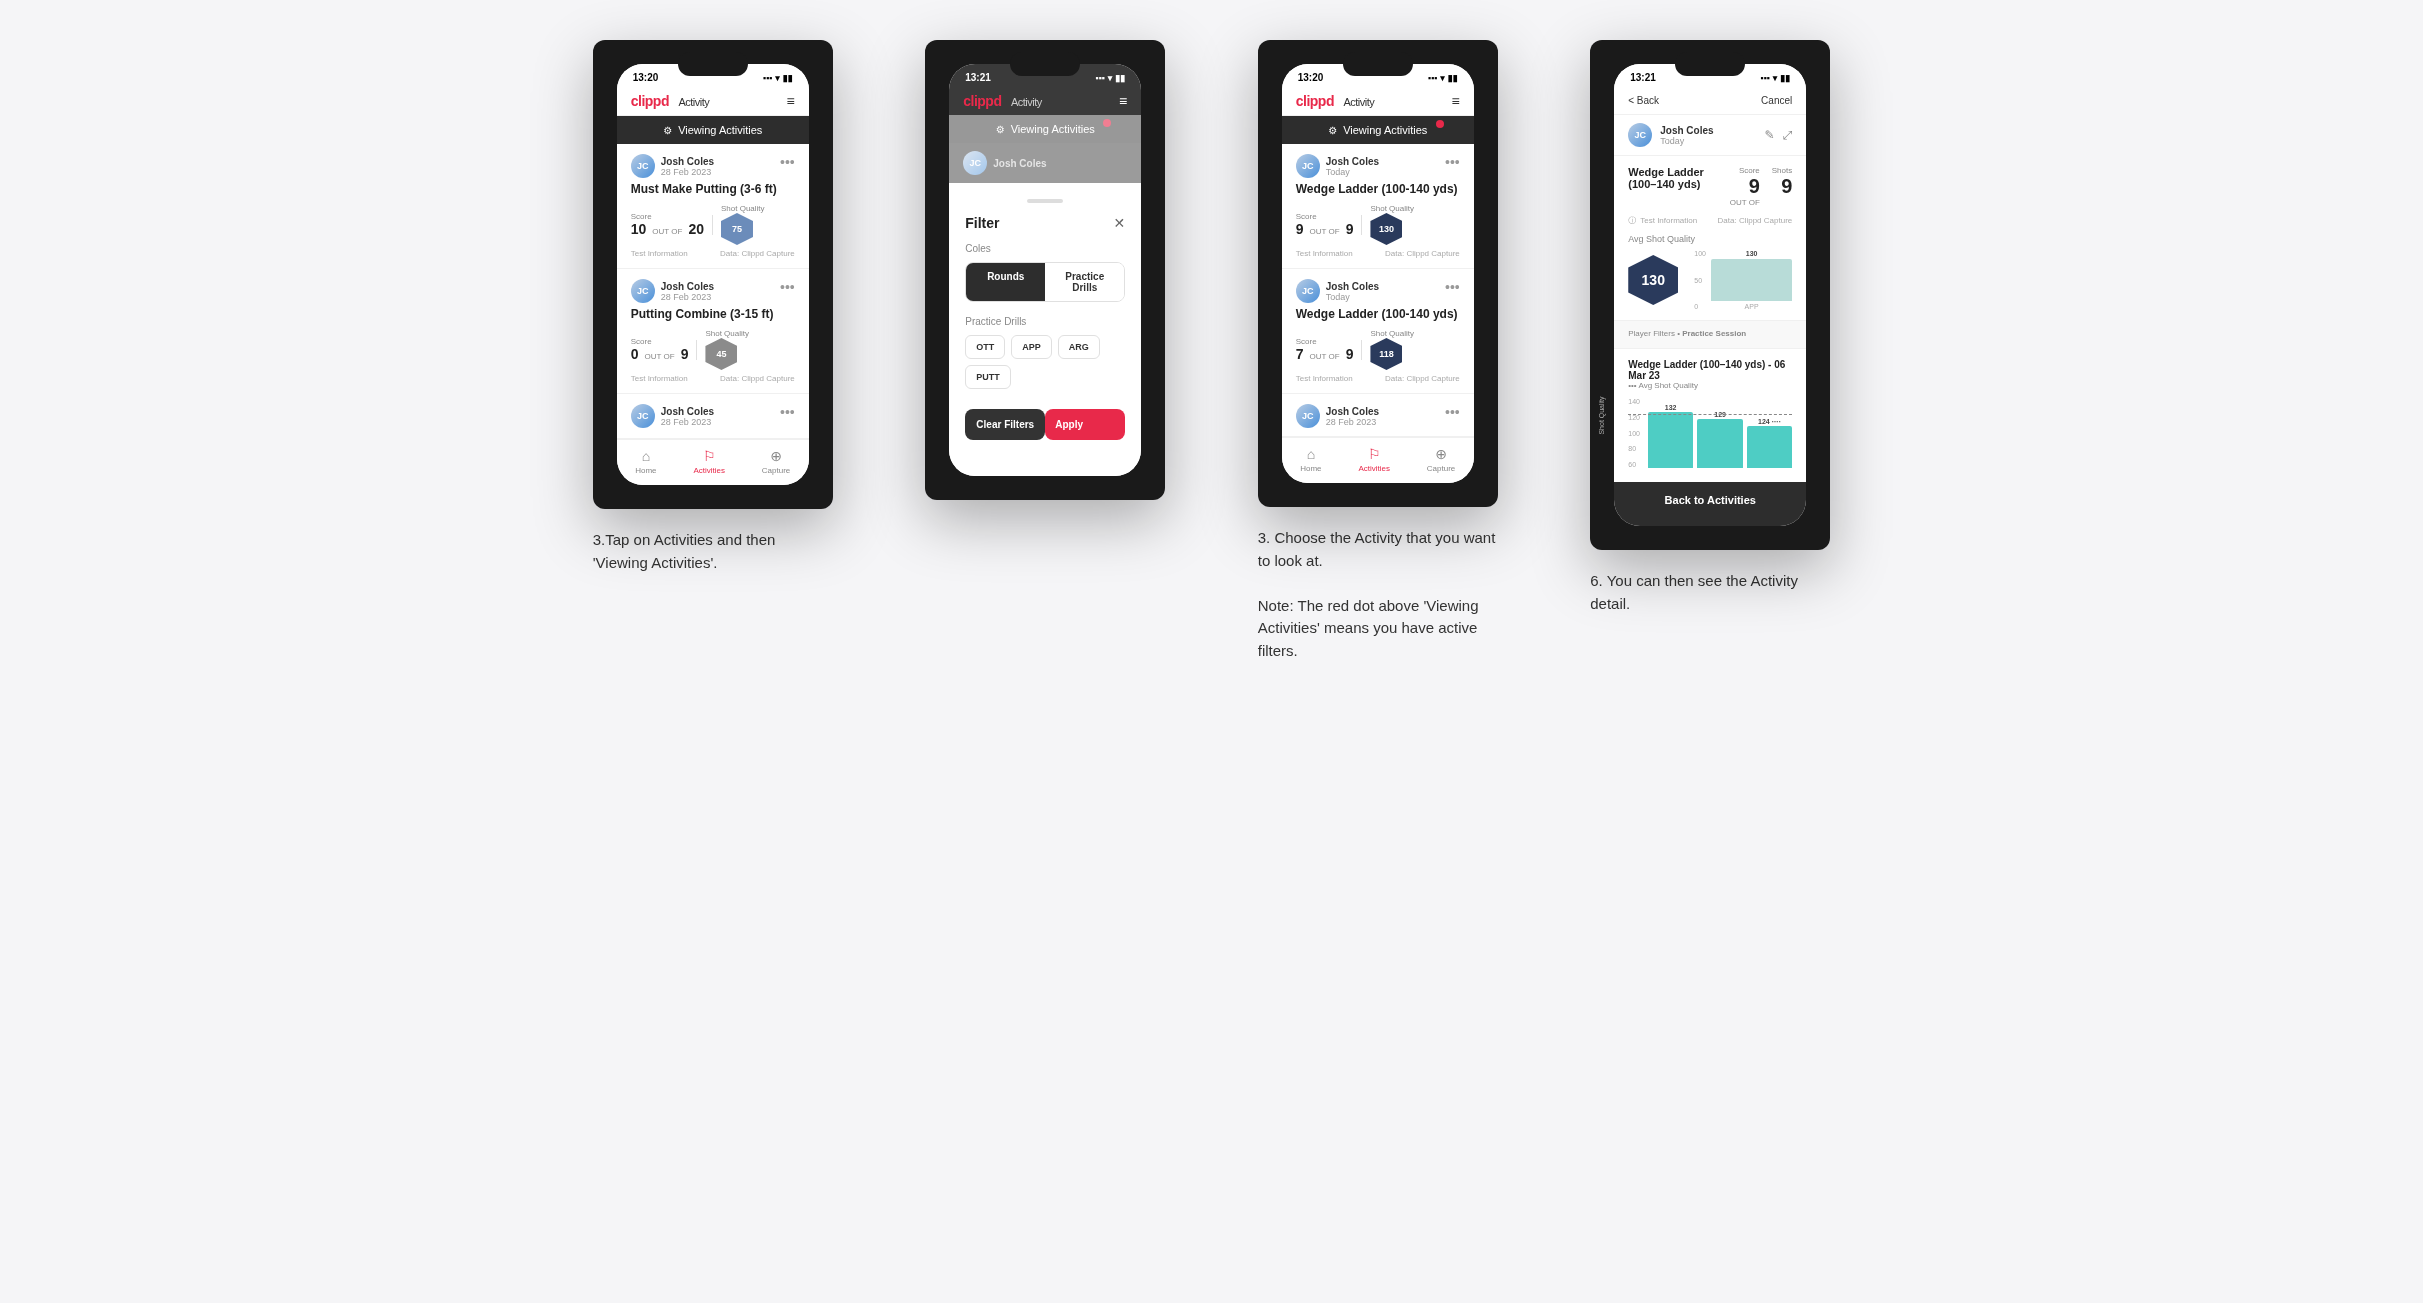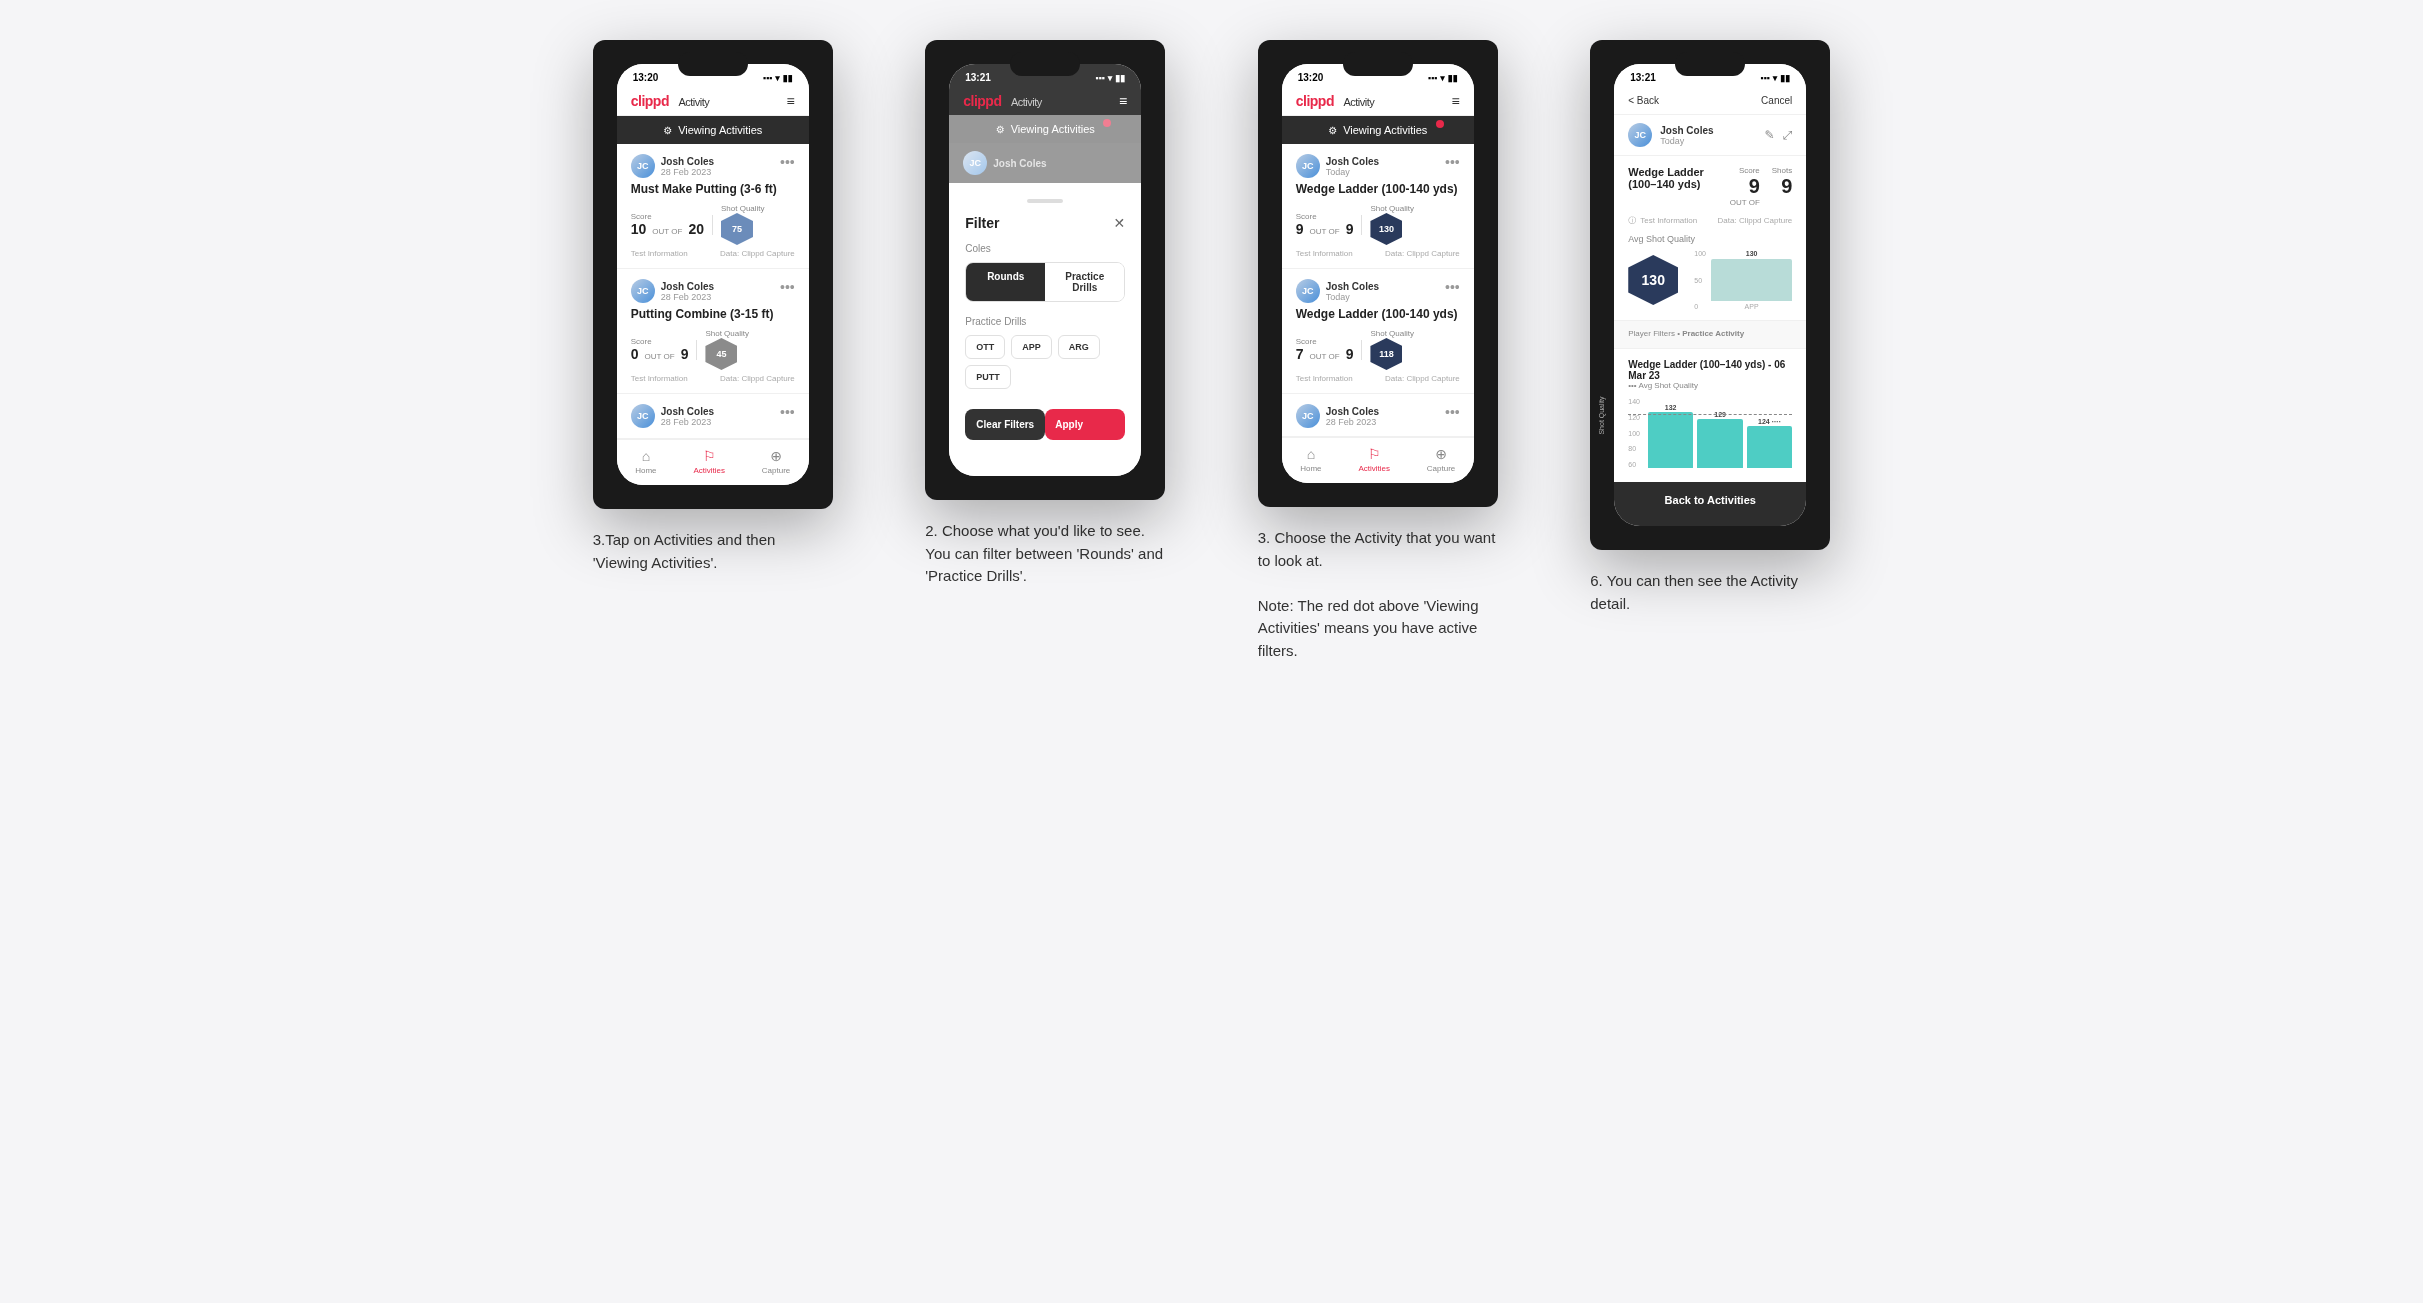--- a/index.html
+++ b/index.html
@@ -564,21 +564,20 @@
           </div>
           <div class="modal-actions">
             <div class="btn-clear">Clear Filters</div>
             <div class="btn-apply">Apply</div>
           </div>
         </div>
 
         <div style="background:#fff; height:20px;"></div>
       </div>
     </div>
-    <div class="step-description">2. Choose what you'd like to see. You can filter between 'Rounds' and 'Practice Drills'.</div>
   </div>
 
   <div class="step-column">
     <div class="phone">
       <div class="phone-notch"></div>
       <div class="phone-screen">
         <div class="status-bar">
           <span>13:20</span>
           <div class="status-icons">
             <span>▪▪▪</span>
@@ -787,21 +786,21 @@
                   </div>
                 </div>
               </div>
             </div>
           </div>
         </div>
 
         <div class="player-activity-section">
           <div class="player-activity-label">
             <span>Player Filters •</span>
-            <span style="font-weight:700;">Practice Activity</span>
+            <span style="font-weight:700;">Practice Session</span>
           </div>
         </div>
 
         <div class="mini-chart-section">
           <div class="mini-chart-title">Wedge Ladder (100–140 yds) - 06 Mar 23</div>
           <div class="mini-chart-subtitle">••• Avg Shot Quality</div>
 
           <div style="display:flex;align-items:flex-end;gap:4px;height:70px;margin-bottom:4px;position:relative;">
 
             <div style="display:flex;flex-direction:column;justify-content:space-between;height:70px;margin-right:4px;">

